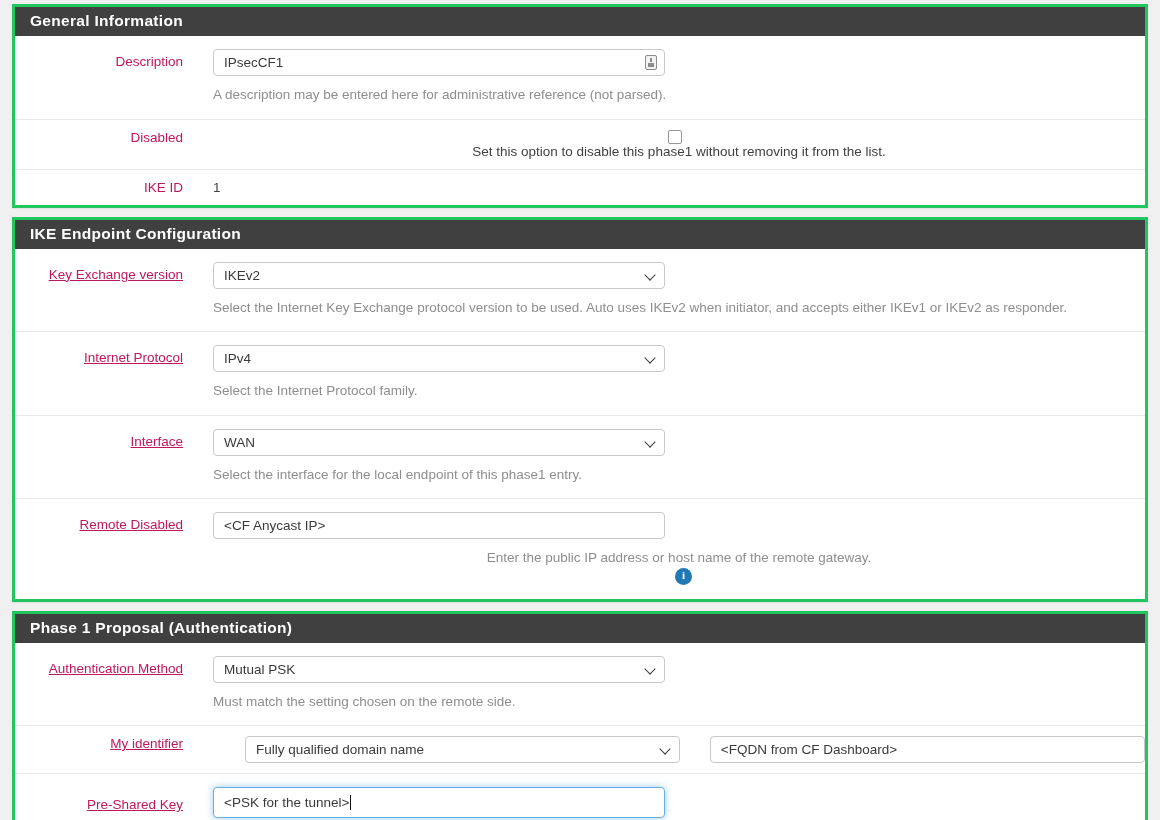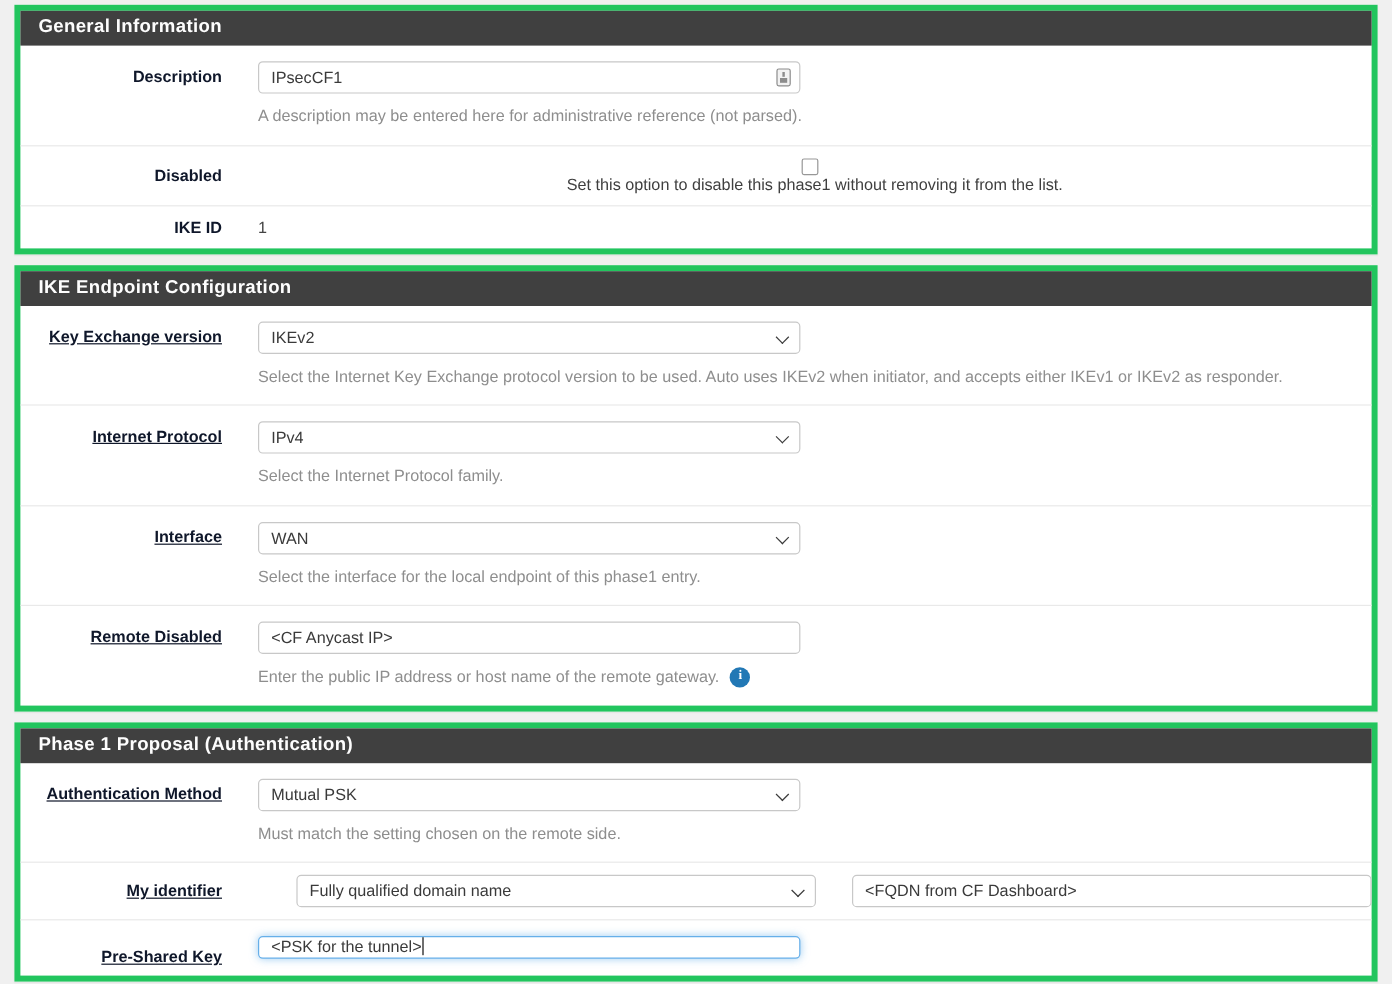--- a/index.html
+++ b/index.html
@@ -7,52 +7,52 @@
   body {
     background: #f0f0f0;
     font-family: "Liberation Sans", sans-serif;
     font-size: 13.5px;
     color: #3f3f3f;
   }
   .container { padding: 4px 12px 0 12px; }
 
   .panel {
     background: #ffffff;
-    border: 5px solid #22c55e;
+    border: 3px solid #22c55e;
     box-shadow: 0 1px 1px rgba(0,0,0,0.05);
     margin-bottom: 9px;
   }
   .panel-heading {
     background: #404040;
     color: #fdfdfd;
     font-size: 15.5px;
     font-weight: 700;
     letter-spacing: 0.3px;
     padding: 5px 15px 6px 15px;
   }
 
   .row {
     display: flex;
     align-items: flex-start;
     padding: 13px 0 14px 0;
     border-bottom: 1px solid #e9e9e9;
   }
   .row:last-child { border-bottom: none; }
   .row.compact { padding: 5px 0 6px 0; }
-  .row.center { align-items: center; padding: 10px 0; }
+  .row.center { padding: 10px 0; }
 
   .col-label {
     width: 198px;
     padding-right: 30px;
     flex-shrink: 0;
     text-align: right;
     padding-top: 5px;
   }
   .row.center .col-label { padding-top: 0; }
-  .ctl-label { font-weight: 700; color: #0f172a; }
+  .ctl-label { font-weight: 400; color: #be185d; }
   .ctl-label.u { text-decoration: underline; margin-top: 28px; }
 
   .col-content { flex: 1; min-width: 0; }
   .inline-controls { display: flex; align-items: flex-start; padding-left: 32px; }
 
   .text-input, .select-control {
     width: 452px;
     height: 27px;
     border: 1px solid #c8c8c8;
     border-radius: 4px;
@@ -108,39 +108,40 @@
     position: absolute;
     left: 3.5px;
     top: 1.5px;
     width: 2px;
     height: 4px;
     background: #8c8c8c;
   }
 
   .focus-input {
     width: 452px;
-    height: 19px;
+    height: 31px;
     border: 1px solid #66afe9;
     border-radius: 4px;
     box-shadow: 0 0 7px rgba(102,175,233,0.65);
     display: flex;
+    align-items: center;
     padding: 0 10px;
     background: #fff;
     color: #3a3a3a;
   }
   .caret {
     display: inline-block;
     width: 1px;
     height: 15px;
     background: #111;
     margin-left: 1px;
   }
 
   .help { color: #8e8e8e; margin-top: 9px; line-height: 1.45; }
-  .help-line { display: flex; align-items: center; }
+  .help-line { display: flex; align-items: center; flex-direction: column; }
 
   .info-icon {
     display: inline-flex;
     align-items: center;
     justify-content: center;
     width: 17px;
     height: 17px;
     border-radius: 50%;
     background: #2278b5;
     color: #ffffff;

